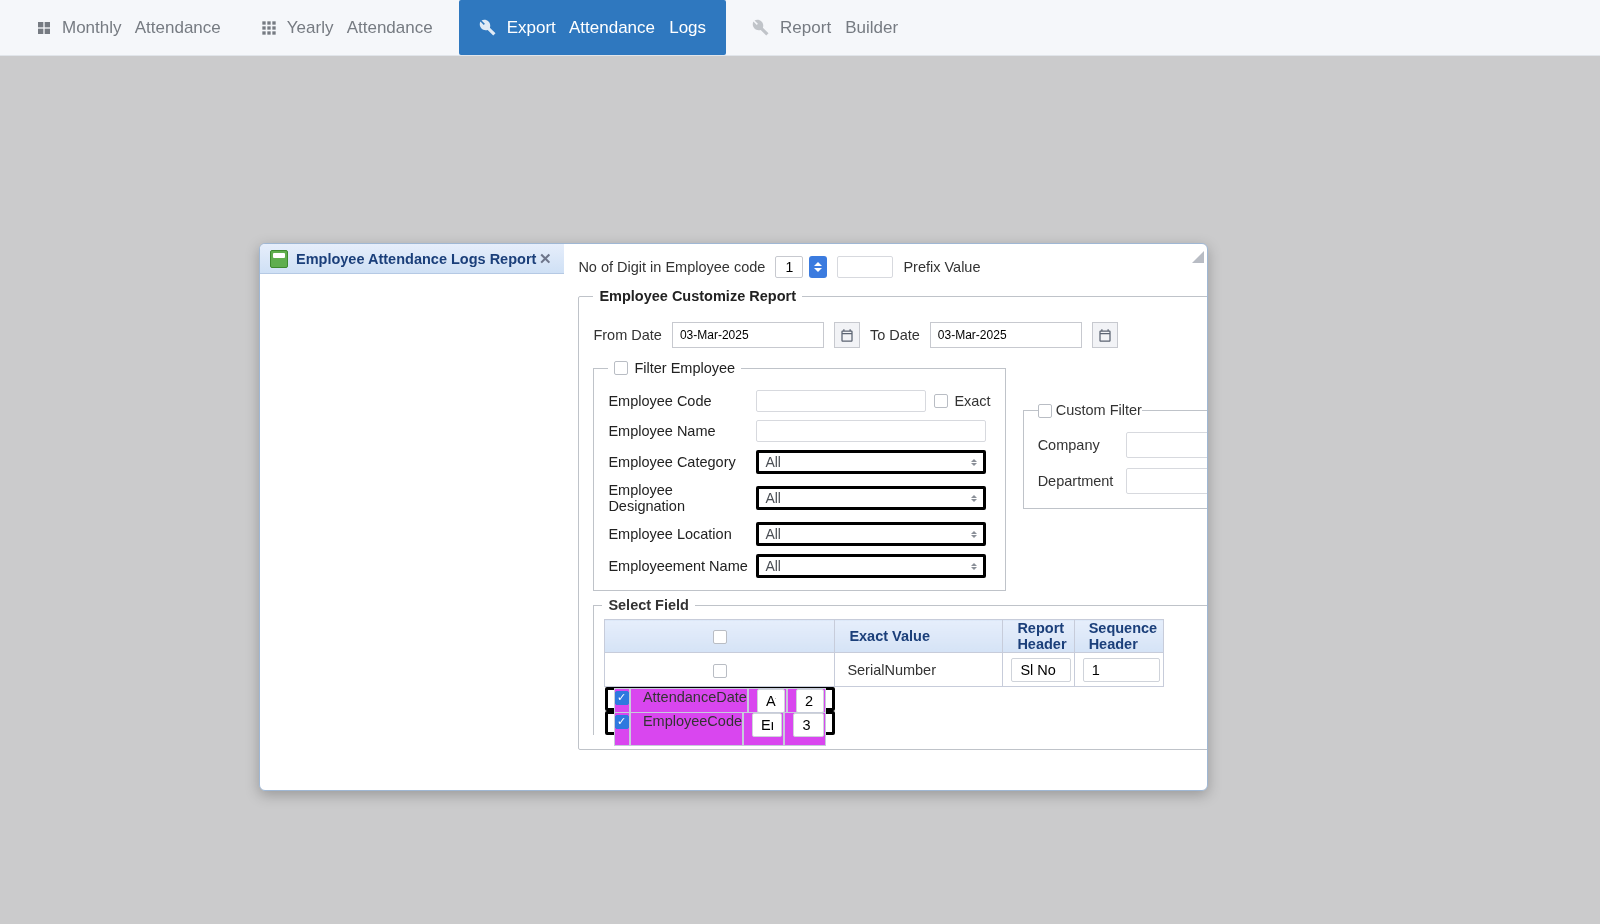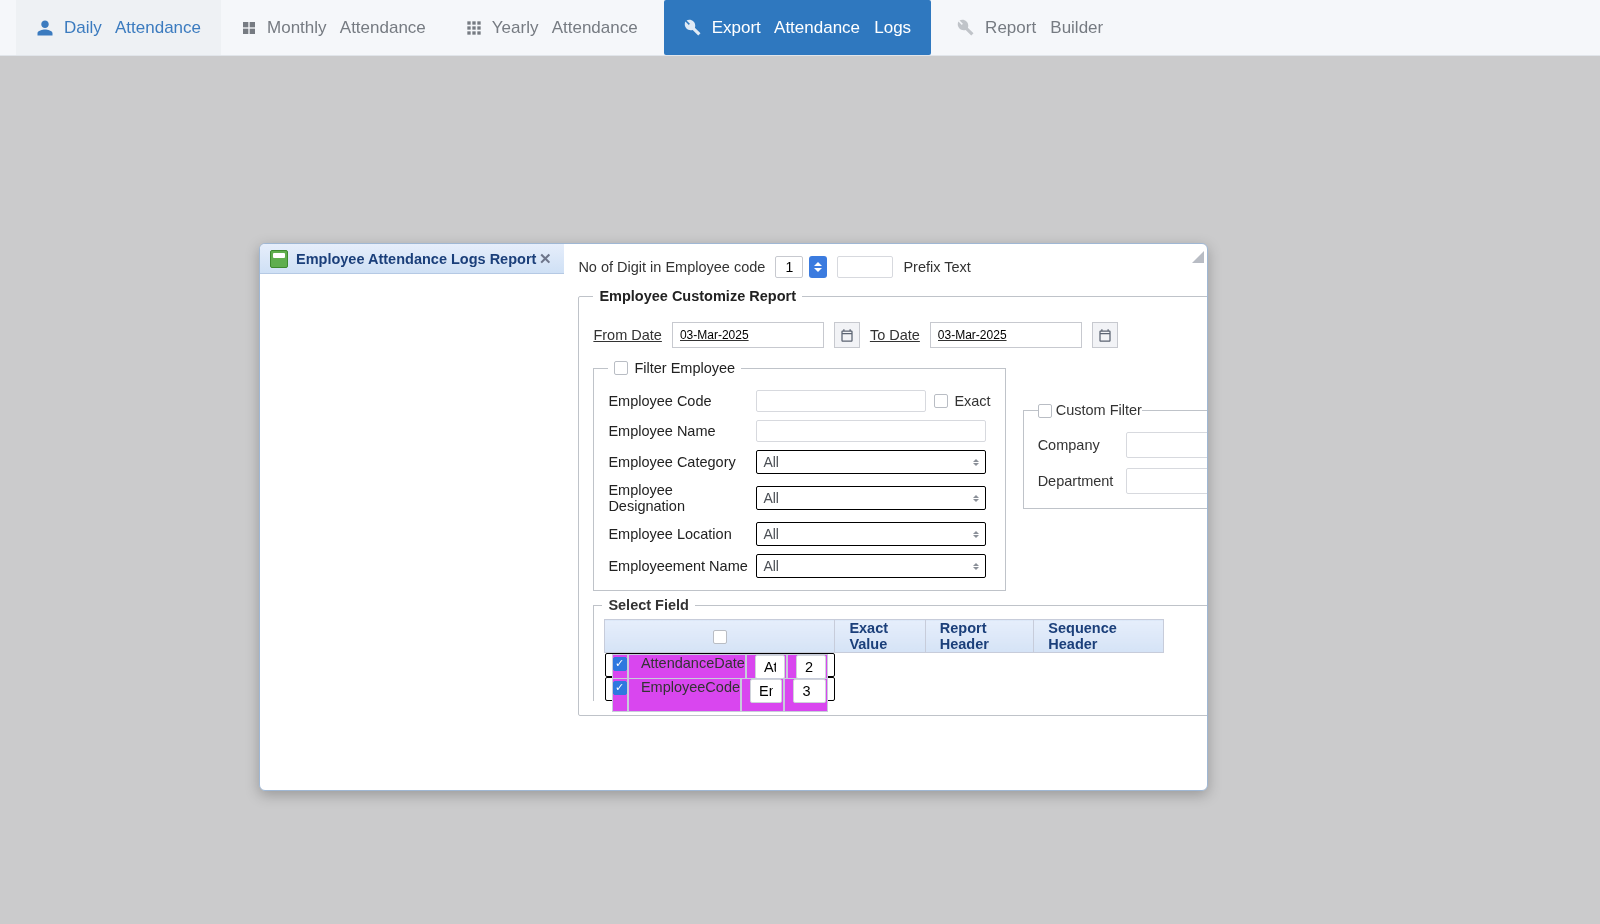--- a/index.html
+++ b/index.html
@@ -120,42 +120,42 @@
   border-radius:2px;
   padding: 18px 14px 14px 14px;
   margin-bottom: 10px;
 }
 fieldset.group > legend {
   padding: 0 6px;
   font-weight:bold;
   font-size:14.5px;
   color:#222;
 }
-.dates-row { display:flex; align-items:center; gap:10px; margin-bottom:12px;text-decoration:underline; }
+.dates-row { display:flex; align-items:center; gap:10px; margin-bottom:12px; }
 .date-input {
   width:152px; height:26px; border:1px solid #c7c9cf; padding:0 7px; font-size:12px;
 }
 .cal-btn {
   width:26px; height:26px; border:1px solid #c7c9cf; background:#f2f3f6;
   display:flex; align-items:center; justify-content:center; cursor:pointer;
 }
 .cal-ico { width:16px; height:15px; fill:#5c6472; }
 
 .filters-row { display:flex; gap:17px; align-items:flex-start; }
 .filter-fs { border:1px solid #bfc3c9; padding: 14px 14px 12px 14px; }
 .filter-fs > legend { padding:0 6px; font-size:14.5px; color:#222; display:flex; align-items:center; gap:6px;}
 .chk { width:14px; height:14px; border:1px solid #b9bdc4; border-radius:2px; display:inline-block; background:#fff; vertical-align:middle;}
 .chk.on { background:#2f78df; border-color:#2f78df; position:relative;}
 .chk.on::after { content:"✓"; color:#fff; font-size:11px; position:absolute; left:1px; top:-1px; }
 
 .form-grid { display:grid; grid-template-columns: 140px 1fr auto; row-gap:8px; column-gap:8px; align-items:center; }
 .form-grid .lbl { font-size:14.5px; color:#222; }
 .txt { width:230px; height:22px; border:1px solid #d7d9de; border-radius:2px; padding:0 6px; font-size:14px; }
 .sel {
-  width:230px; height:24px; border:1px solid #000000; border-radius:2px;
+  width:230px; height:24px; border:3px solid #000000; border-radius:2px;
   display:flex; align-items:center; justify-content:space-between; padding:0 6px; font-size:14px;
   color:#4b4f55; background:#fff;
 }
 .sel .sel-arrows { display:flex; flex-direction:column; gap:1px;}
 .sel .sel-arrows::before, .sel .sel-arrows::after {
   content:""; width:0; height:0; border-left:3px solid transparent; border-right:3px solid transparent;
 }
 .sel .sel-arrows::before { border-bottom:3px solid #8a8f98; }
 .sel .sel-arrows::after { border-top:3px solid #8a8f98; }
 .exact { display:flex; align-items:center; gap:6px; font-size:14.5px; }
@@ -207,26 +207,20 @@
 .dialog-resizer::before { border-width:0 0 12px 12px;}
 .footer-bar {
   height:22px; background:#f3f5f9; border-top:1px solid #dfe3ea;
   position:relative;
 }
 </style>
 </head>
 <body>
 
 <div class="topbar">
-  <div class="tab active-link">
-    <svg class="icon-user" viewBox="0 0 24 24">
-        <path d="M12 12c2.76 0 5-2.24 5-5s-2.24-5-5-5-5 2.24-5 5 2.24 5 5 5zm0 2c-3.33 0-10 1.67-10 5v3h20v-3c0-3.33-6.67-5-10-5z"></path>
-      </svg>
-    <span class="tab-text">Daily   Attendance</span>
-  </div>
   <div class="tab">
     <svg class="icon-grid4" viewBox="0 0 24 24">
         <rect x="3" y="3" width="8" height="8"></rect>
         <rect x="13" y="3" width="8" height="8"></rect>
         <rect x="3" y="13" width="8" height="8"></rect>
         <rect x="13" y="13" width="8" height="8"></rect>
       </svg>
     <span class="tab-text">Monthly   Attendance</span>
   </div>
   <div class="tab">
@@ -266,21 +260,21 @@
     </div>
 
     <div class="dialog-body">
       <div class="row-top">
         <span>No of Digit in Employee code</span>
         <span class="spin-wrap">
           <input class="spin-input" value="1" style="">
           <span class="spin-buttons"></span>
         </span>
         <input class="prefix-input" style="">
-        <span>Prefix Text</span>
+        <span>Prefix Value</span>
       </div>
 
       <fieldset class="group">
         <legend>Employee Customize Report</legend>
 
         <div class="dates-row">
           <span>From Date</span>
           <input class="date-input" value="03-Mar-2025" style="">
           <span class="cal-btn">
             <svg class="cal-ico" viewBox="0 0 24 24">
@@ -362,20 +356,26 @@
         <fieldset class="select-field">
           <legend>Select Field</legend>
           <table class="grid-table">
             <tbody>
                 <tr class="grid-head">
               <th><span class="chk"></span></th>
               <th>Exact Value</th>
               <th>Report Header</th>
               <th>Sequence Header</th>
             </tr>
+            <tr>
+              <td class="chkcell"><span class="chk"></span></td>
+              <td class="valcell">SerialNumber</td>
+              <td class="hdrcell"><input class="edit-box" value="Sl No" style=""></td>
+              <td class="seqcell"><input class="edit-box" value="1" style=""></td>
+            </tr>
             <tr class="sel">
               <td class="chkcell"><span class="chk on"></span></td>
               <td class="valcell">AttendanceDate</td>
               <td class="hdrcell"><input class="edit-box" value="Attendance Date" style=""></td>
               <td class="seqcell"><input class="edit-box" value="2" style=""></td>
             </tr>
             <tr class="sel">
               <td class="chkcell"><span class="chk on"></span></td>
               <td class="valcell">EmployeeCode</td>
               <td class="hdrcell"><input class="edit-box" value="Employee Code" style=""></td>

